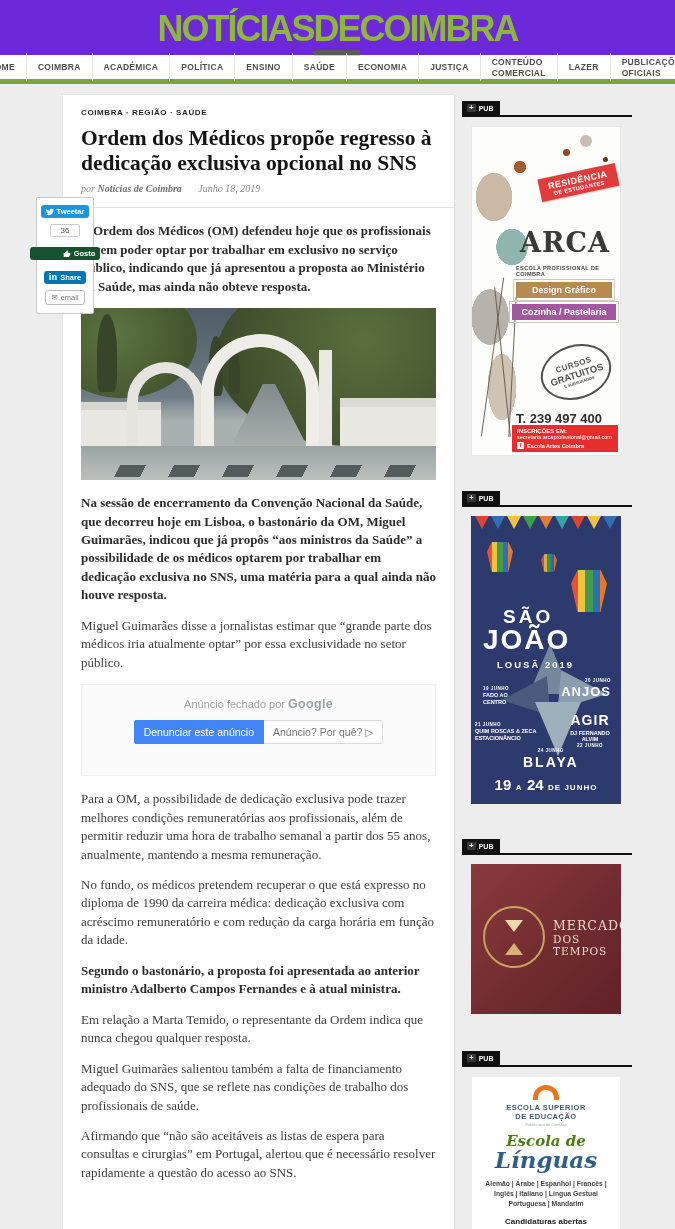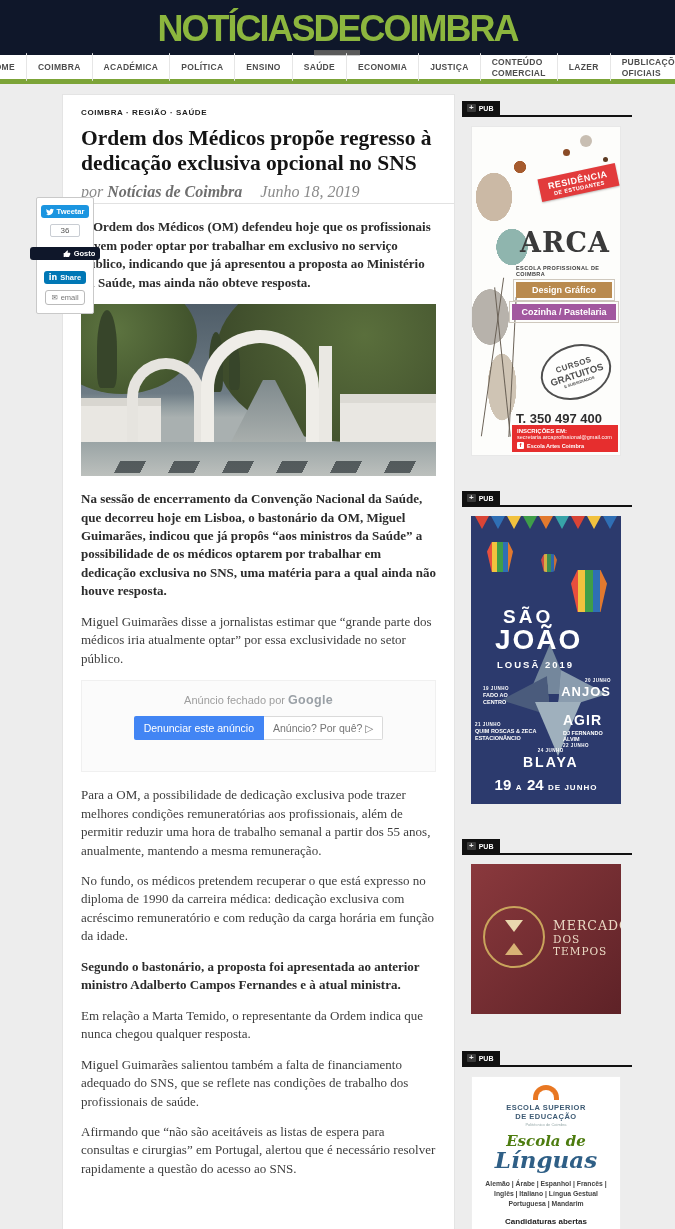--- a/index.html
+++ b/index.html
@@ -1,37 +1,37 @@
 <!DOCTYPE html>
 <html><head>
 <meta charset="utf-8">
 <style>
   * { margin:0; padding:0; box-sizing:border-box; }
   body { font-family:"Liberation Sans", sans-serif; background:#fff; }
   .page { position:relative; width:675px; height:1229px; overflow:hidden; background:#fff; }
 
   
-  .site-header { height:55px; display:flex; align-items:center; justify-content:center; background:#0f172a; }
+  .site-header { height:55px; display:flex; align-items:center; justify-content:center; background:#6d28d9; }
   .logo { font-weight:bold; font-size:36px; letter-spacing:-2px; color:#8cb63e; transform:scaleY(1.05); white-space:nowrap; }
   .logo .lg-de { border-bottom:5px solid #5a5a5a; padding-bottom:1px; }
 
   
   .main-nav { height:24px; display:flex; justify-content:center; align-items:stretch; background:#fff; }
   .nav-item { display:flex; align-items:center; padding:0 11px; font-size:8.5px; font-weight:bold; letter-spacing:.3px; color:#4d4d4d; text-decoration:none; border-left:1px solid #e6e6e6; transform:scaleY(1.15); cursor:pointer; }
   .nav-item:first-child { border-left:none; }
   .green-bar { height:5px; background:#7ca438; }
 
   
   .content { position:absolute; top:84px; left:0; right:0; bottom:0; background:#ededed; overflow:hidden; }
 
   .card { position:absolute; left:62px; top:10px; width:393px; bottom:-20px; background:#fff; border:1px solid #e4e4e4; padding:13px 18px; }
 
   .breadcrumb { font-size:8px; font-weight:bold; letter-spacing:.6px; color:#1d1d1d; margin-bottom:9px; cursor:pointer; }
   .title { font-family:"Liberation Serif", serif; font-size:21.5px; line-height:1.17; color:#141414; font-weight:bold; margin-bottom:7px; }
-  .byline { font-family:"Liberation Serif", serif; font-style:italic; font-size:16px; color:#8a8a8a; margin-bottom:2px; }
+  .byline { font-family:"Liberation Serif", serif; font-style:italic; font-size:10px; color:#8a8a8a; margin-bottom:13px; }
   .byline .auth { color:#6f6f6f; font-weight:bold; margin-right:14px; }
   .divider { border-top:1px solid #e2e2e2; margin:0 -18px 14px; }
 
   .para { font-family:"Liberation Serif", serif; font-size:13px; line-height:1.42; color:#3d3d3d; margin-bottom:12px; }
   .para.bold, .lead { font-family:"Liberation Serif", serif; font-size:13px; line-height:1.42; color:#2c2c2c; font-weight:bold; margin-bottom:12px; }
 
   
   .figure { position:relative; height:172px; margin:2px 0 14px; overflow:hidden; background:linear-gradient(#4f5d68,#6e7c85 52%,#939ea1 60%,#a9b0b0 66%); cursor:pointer; }
   .tree { position:absolute; border-radius:50%; }
   .tree.t-left { left:-34px; top:-26px; width:150px; height:116px; background:radial-gradient(circle at 45% 45%, #5d7440, #42542d 75%); }
@@ -58,21 +58,21 @@
   .gad-btns { margin-top:9px; display:flex; justify-content:center; }
   .gad-report { background:#4285f4; color:#fff; font-size:10.5px; padding:5px 10px; border:none; border-radius:2px 0 0 2px; cursor:pointer; }
   .gad-why { background:#fff; color:#757575; font-size:10.5px; padding:5px 9px; border:1px solid #dadada; border-left:none; border-radius:0 2px 2px 0; cursor:pointer; }
 
   
   .share-box { position:absolute; left:36px; top:113px; width:58px; background:#fff; border:1px solid #c9c9c9; border-radius:2px; padding:7px 4px 8px; display:flex; flex-direction:column; align-items:center; gap:6px; z-index:5; }
   .sb-btn { display:inline-flex; align-items:center; gap:3px; font-size:7.5px; font-weight:bold; border-radius:3px; padding:2px 5px; cursor:pointer; white-space:nowrap; }
   .sb-tweet { background:#1b95e0; color:#fff; }
   .like-wrap { display:flex; flex-direction:column; align-items:center; gap:10px; }
   .sb-count { width:30px; text-align:center; font-size:8px; color:#555; border:1px solid #c9cdd3; border-radius:2px; background:#fff; padding:1px 0; }
-  .sb-gosto { background:#0f172a; color:#fff;padding-left:33px; }
+  .sb-gosto { background:#14532d; color:#fff;padding-left:33px; }
   .sb-li { background:#0077b5; color:#fff; margin-top:5px; }
   .sb-li .in { font-weight:bold; font-size:8px; font-family:"DejaVu Sans", sans-serif; }
   .sb-email { background:#fff; border:1px solid #bbb; color:#777; font-weight:normal; }
   .sb-ico { width:8px; height:8px; fill:#fff; }
 
   
   .sidebar { position:absolute; left:462px; top:12px; width:170px; }
   .pub-row { position:relative; border-bottom:2px solid #111; margin-bottom:9px; }
   .pub-tag { display:inline-flex; align-items:center; gap:3px; background:#111; color:#fff; font-size:7px; font-weight:bold; padding:3px 7px 3px 5px; }
   .pub-plus { display:inline-block; background:#3a3a3a; color:#eee; font-size:8px; line-height:8px; padding:0 2px; border-radius:1px; }
@@ -117,35 +117,35 @@
 
   
   .ad-sj { height:288px; background:#2c3a6d; margin-bottom:30px; color:#fff; }
   .bunting { position:absolute; top:0; left:0; right:0; text-align:center; line-height:0; }
   .tri { display:inline-block; width:0; height:0; border-left:7px solid transparent; border-right:7px solid transparent; border-top-width:13px; border-top-style:solid; margin:0 1px; }
   .lant { position:absolute; border-radius:5px; clip-path:polygon(18% 0,82% 0,100% 32%,82% 100%,18% 100%,0 32%); background:linear-gradient(90deg,#e94f3d 0 20%,#f2c23e 20% 40%,#3f9e49 40% 60%,#2f6fb5 60% 80%,#e2792e 80% 100%); }
   .l1 { left:16px; top:26px; width:26px; height:30px; }
   .l2 { right:14px; top:54px; width:36px; height:42px; }
   .l3 { left:70px; top:38px; width:16px; height:18px; opacity:.85; }
   .sj-sao { position:absolute; left:32px; top:90px; font-size:19px; font-weight:bold; letter-spacing:3px; }
-  .sj-joao { position:absolute; left:24px; top:108px; font-size:28px; font-weight:bold; letter-spacing:2px; }
+  .sj-joao { position:absolute; left:12px; top:108px; font-size:28px; font-weight:bold; letter-spacing:2px; }
   .sj-lousa { position:absolute; left:26px; top:143px; font-size:9.5px; font-weight:bold; letter-spacing:2px; }
   .pt { position:absolute; clip-path:polygon(50% 0,100% 100%,0 100%); }
   .pt1 { left:58px; top:128px; width:42px; height:50px; background:#74879c; }
   .pt2 { left:34px; top:158px; width:40px; height:48px; background:#4a5b7c; transform:rotate(-95deg); }
   .pt3 { left:92px; top:152px; width:40px; height:48px; background:#8a9cae; transform:rotate(95deg); }
   .pt4 { left:64px; top:186px; width:46px; height:54px; background:#9fb0bd; transform:rotate(180deg); }
   .sj-act { position:absolute; line-height:1.25; }
   .sj-date { font-size:4.5px; font-weight:bold; letter-spacing:.5px; }
   .sj-name { font-size:5.5px; font-weight:bold; }
   .act-anjos { right:10px; top:162px; text-align:right; }
   .act-anjos .big { font-size:13px; font-weight:bold; letter-spacing:1px; }
   .act-fado { left:12px; top:170px; width:46px; }
   .act-quim { left:4px; top:206px; width:64px; }
-  .act-agir { right:4px; top:196px; width:54px; }
+  .act-agir { right:4px; top:196px; width:54px; text-align:center; }
   .act-agir .big { font-size:14px; font-weight:bold; letter-spacing:1px; }
   .act-blaya { left:52px; top:232px; text-align:center; }
   .act-blaya .big { font-size:14px; font-weight:bold; letter-spacing:2px; }
   .sj-foot { position:absolute; left:0; right:0; top:260px; text-align:center; font-weight:bold; }
   .sj-foot .n { font-size:15px; } .sj-foot .s { font-size:8px; letter-spacing:1px; }
 
   
   .ad-mt { height:150px; background:linear-gradient(135deg,#8a393d,#5e2227); margin-bottom:32px; }
   .mt-circle { position:absolute; left:12px; top:42px; width:62px; height:62px; border:2px solid #c9a45c; border-radius:50%; display:flex; flex-direction:column; align-items:center; justify-content:center; }
   .hg-top { width:0; height:0; border:9px solid transparent; border-top:12px solid #e9d7ae; }
@@ -297,21 +297,21 @@
         </div>
         <div class="arca-title">ARCA</div>
         <div class="arca-sub">ESCOLA PROFISSIONAL DE COIMBRA</div>
         <div class="arca-badge badge-design">Design Gráfico</div>
         <div class="arca-badge badge-cozinha">Cozinha / Pastelaria</div>
         <div class="arca-stamp">
           <span class="s1">CURSOS</span>
           <span class="s2">GRATUITOS</span>
           <span class="s3">E SUBSIDIADOS</span>
         </div>
-        <div class="arca-phone">T. 350 497 400</div>
+        <div class="arca-phone">T. 239 497 400</div>
         <div class="arca-foot">
           <div class="f1">INSCRIÇÕES EM:</div>
           <div class="f2">secretaria.arcaprofissional@gmail.com</div>
           <div class="f3">
               <span class="fb-sq">f</span>
               <span>Escola Artes Coimbra</span>
             </div>
         </div>
       </div>
 

